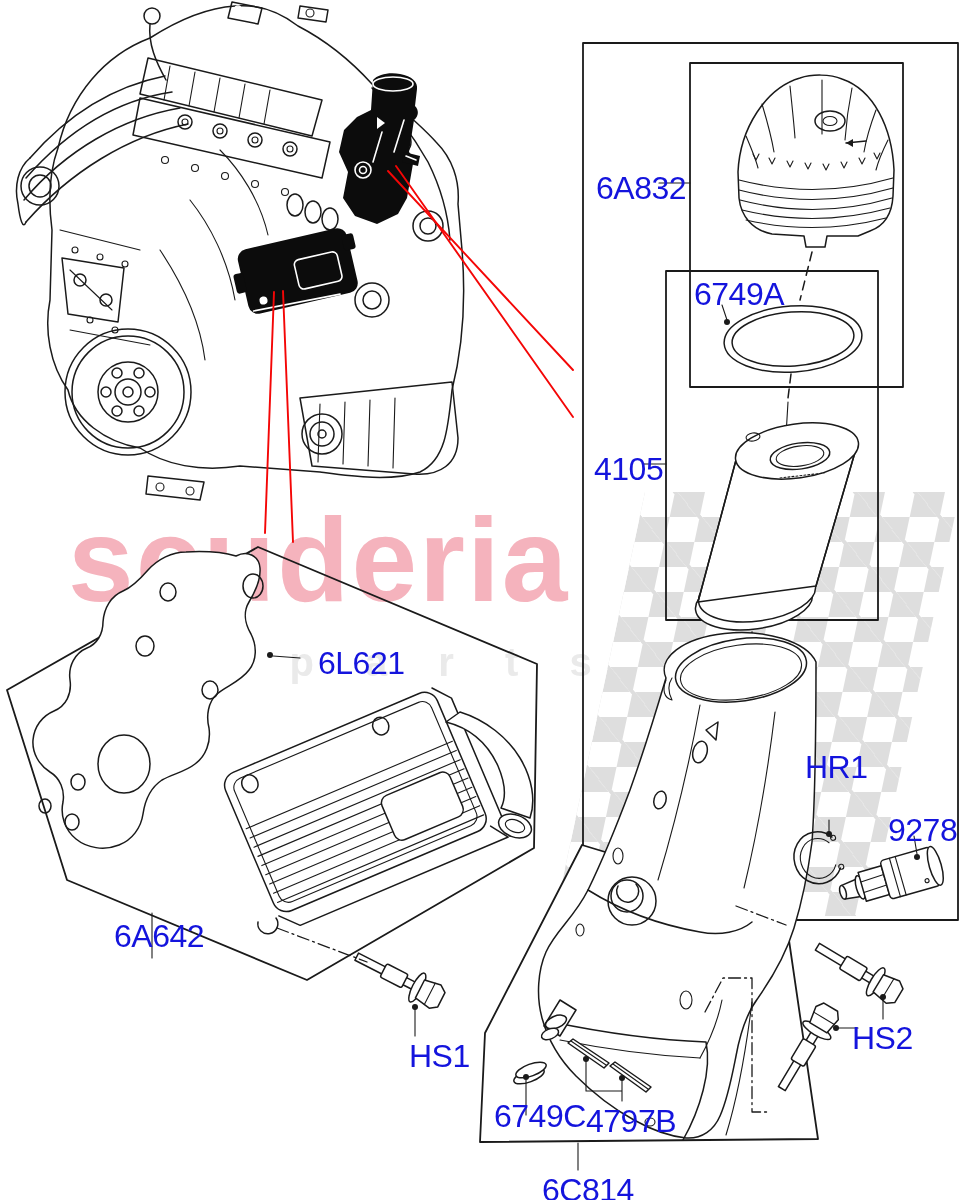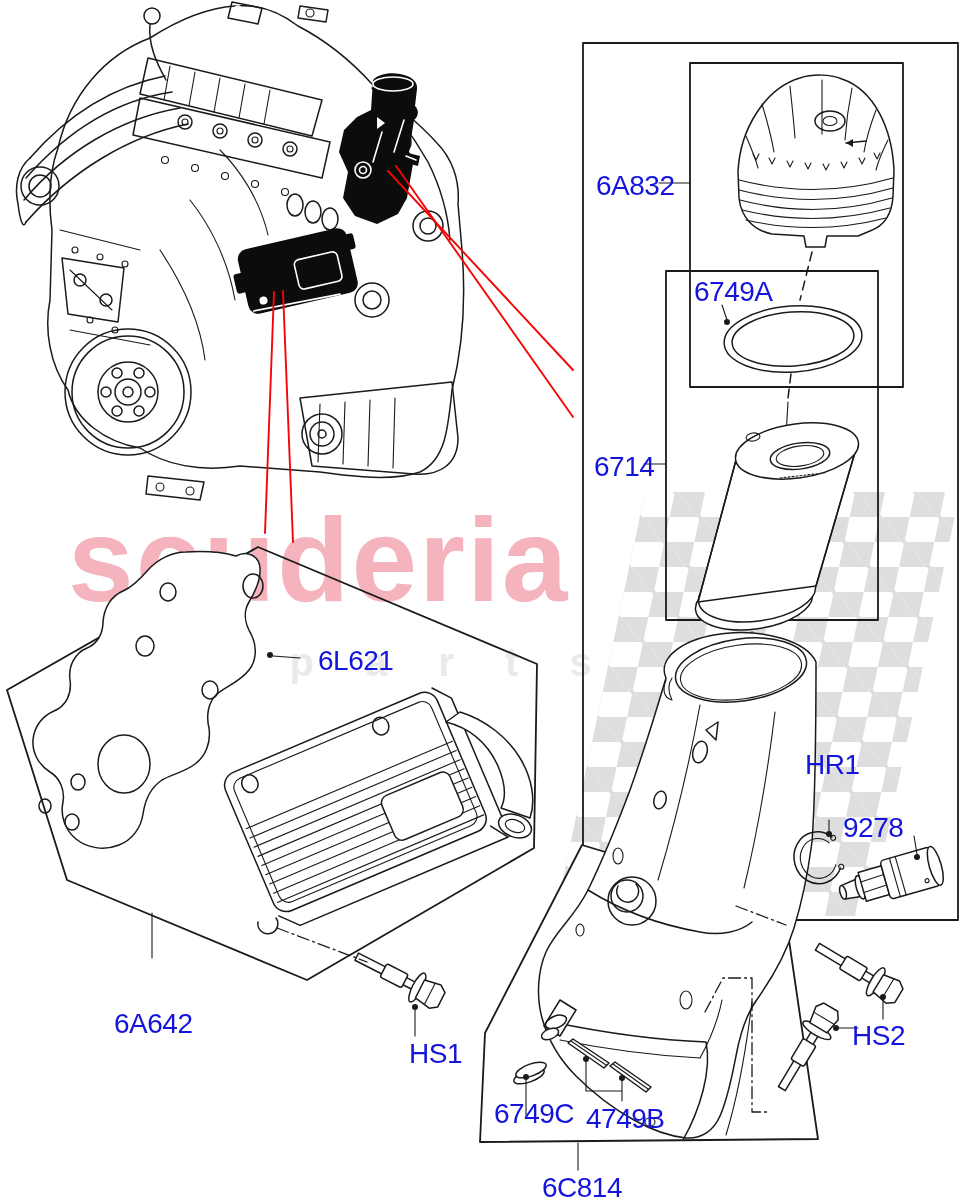--- a/index.html
+++ b/index.html
@@ -26,21 +26,21 @@
   svg.art .box{stroke-width:1.8;}
   svg.art .wf{fill:#ffffff;}
   svg.art .bf{fill:var(--partblack);stroke:none;}
   svg.art .wl{stroke:#ffffff;stroke-width:1.6;}
   svg.art .wlf{fill:#ffffff;stroke:none;}
   svg.art .dot{fill:var(--line);stroke:none;}
   svg.art .red{stroke:var(--red);stroke-width:1.9;}
   svg.art .dash{stroke-dasharray:9 6;}
   svg.art .axis{stroke-dasharray:12 4 2 4;stroke-width:1.3;}
   svg.art .eng{stroke:#2b2b2b;stroke-width:1.25;}
-  .lbl{position:absolute;z-index:3;font-size:28px;letter-spacing:-0.5px;color:var(--label);white-space:nowrap;}
+  .lbl{position:absolute;z-index:3;font-size:32px;letter-spacing:-0.5px;color:var(--label);white-space:nowrap;}
 </style>
 </head>
 <body>
 
 <div id="stage">
 
   <div class="wm-brand">scuderia</div>
   <div class="wm-tagline">c a r   p a r t s</div>
   <div class="checkers"></div>
 
@@ -321,24 +321,24 @@
         <circle class="dot" cx="526" cy="1077" r="3"></circle>
       <path class="thin" d="M586,1061 L586,1091 L622,1091 M622,1080 L622,1101"></path>
       <circle class="dot" cx="586" cy="1059" r="3"></circle>
         <circle class="dot" cx="622" cy="1078" r="3"></circle>
       <path class="thin" d="M578,1143 L578,1170"></path>
     </g>
   </svg>
 
   <div class="lbl" style="left:596px;top:170px">6A832</div>
   <div class="lbl" style="left:694px;top:276px">6749A</div>
-  <div class="lbl" style="left:594px;top:451px">6714</div>
+  <div class="lbl" style="left:594px;top:451px">4105</div>
   <div class="lbl" style="left:318px;top:645px">6L621</div>
-  <div class="lbl" style="left:114px;top:1008px">6A642</div>
+  <div class="lbl" style="left:114px;top:918px">6A642</div>
   <div class="lbl" style="left:409px;top:1038px">HS1</div>
   <div class="lbl" style="left:805px;top:749px">HR1</div>
-  <div class="lbl" style="left:843px;top:812px">9278</div>
+  <div class="lbl" style="left:888px;top:812px">9278</div>
   <div class="lbl" style="left:852px;top:1020px">HS2</div>
   <div class="lbl" style="left:494px;top:1098px">6749C</div>
-  <div class="lbl" style="left:586px;top:1103px">4749B</div>
+  <div class="lbl" style="left:586px;top:1103px">4797B</div>
   <div class="lbl" style="left:542px;top:1172px">6C814</div>
 
 </div>
 
 </body></html>

